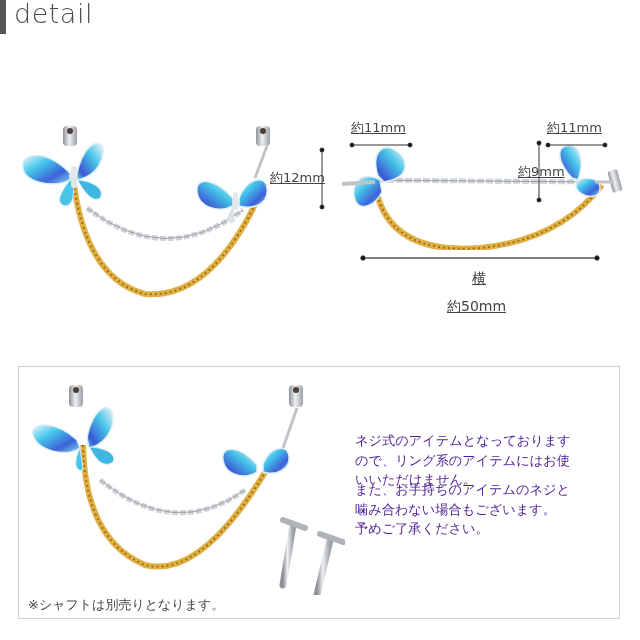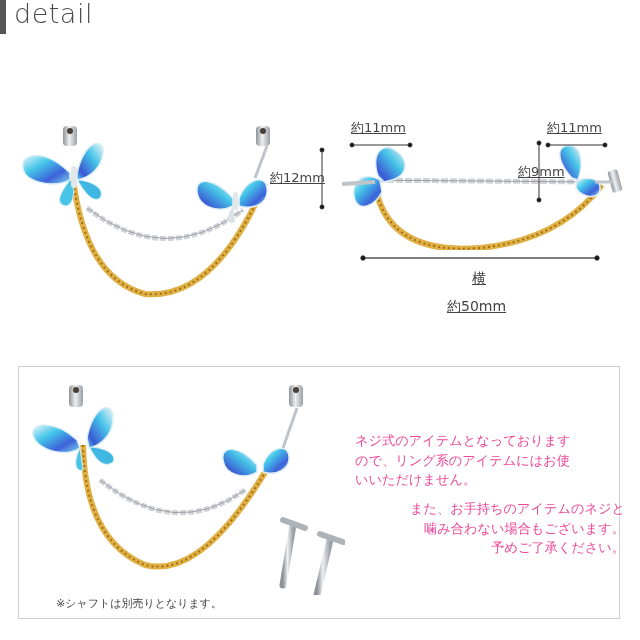--- a/index.html
+++ b/index.html
@@ -6,22 +6,22 @@
   body { width:640px; height:640px; position:relative; overflow:hidden;
          font-family:"DejaVu Sans","Liberation Sans",sans-serif; color:#444; }
   .hdr-bar { position:absolute; left:0; top:0; width:6px; height:34px; background:#555555; }
   .hdr-title { position:absolute; left:14px; top:-2px; font-size:27px; font-weight:300;
                color:#4a4a4a; letter-spacing:0.5px; font-family:"DejaVu Sans","Liberation Sans",sans-serif; }
   .photo { position:absolute; }
   .dim { position:absolute; font-size:13px; color:#444; white-space:nowrap; line-height:1;text-decoration:underline; }
   .note-box { position:absolute; left:18px; top:366px; width:602px; height:253px;
               border:1px solid #cfcfcf; box-sizing:border-box; background:#fff; }
   .note-text { position:absolute; left:355px; top:431px; width:270px; font-size:13.2px;
-               line-height:19.5px; color:#ec4899; white-space:pre-line; }
-  .foot-note { position:absolute; left:28px; top:596px; font-size:11px; color:#444;margin-left:28px; }
+               line-height:19.5px; color:#4c1d95; white-space:pre-line; }
+  .foot-note { position:absolute; left:28px; top:596px; font-size:13px; color:#444; }
 </style>
 </head>
 <body>
 
 <div class="hdr-bar"></div>
 <div class="hdr-title">detail</div>
 
 <svg width="0" height="0" style="position:absolute">
   <defs>
     <linearGradient id="wingA" x1="0" y1="0" x2="1" y2="1">
@@ -167,16 +167,16 @@
     <path d="M258,205 L268,145" stroke="url(#metal)" stroke-width="7" stroke-linecap="round"></path>
     <path d="M258,140 L280,148" stroke="#aeb3b8" stroke-width="6" stroke-linecap="round"></path>
     <path d="M292,215 L305,160" stroke="url(#metal)" stroke-width="7" stroke-linecap="round"></path>
     <path d="M295,154 L318,162" stroke="#aeb3b8" stroke-width="6" stroke-linecap="round"></path>
   </g>
 </svg>
 
 <div class="note-text">ネジ式のアイテムとなっております
 ので、リング系のアイテムにはお使
 いいただけません。</div>
-<div class="note-text" style="top:499px;text-align:right;">また、お手持ちのアイテムのネジと
+<div class="note-text" style="top:480px;">また、お手持ちのアイテムのネジと
 噛み合わない場合もございます。
 予めご了承ください。</div>
 <div class="foot-note">※シャフトは別売りとなります。</div>
 
 </body></html>

